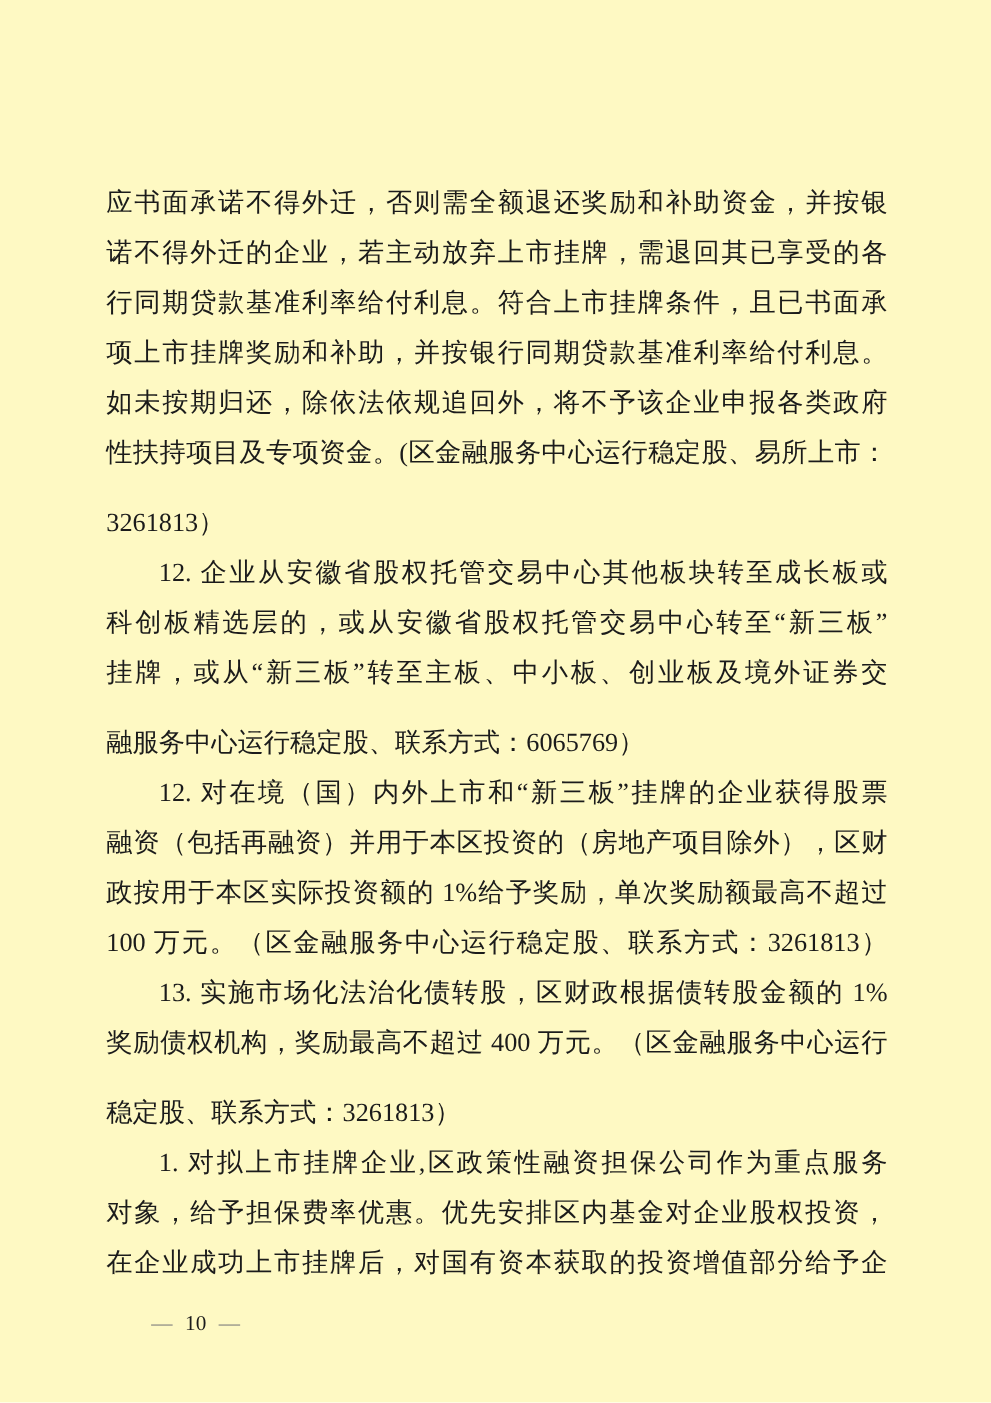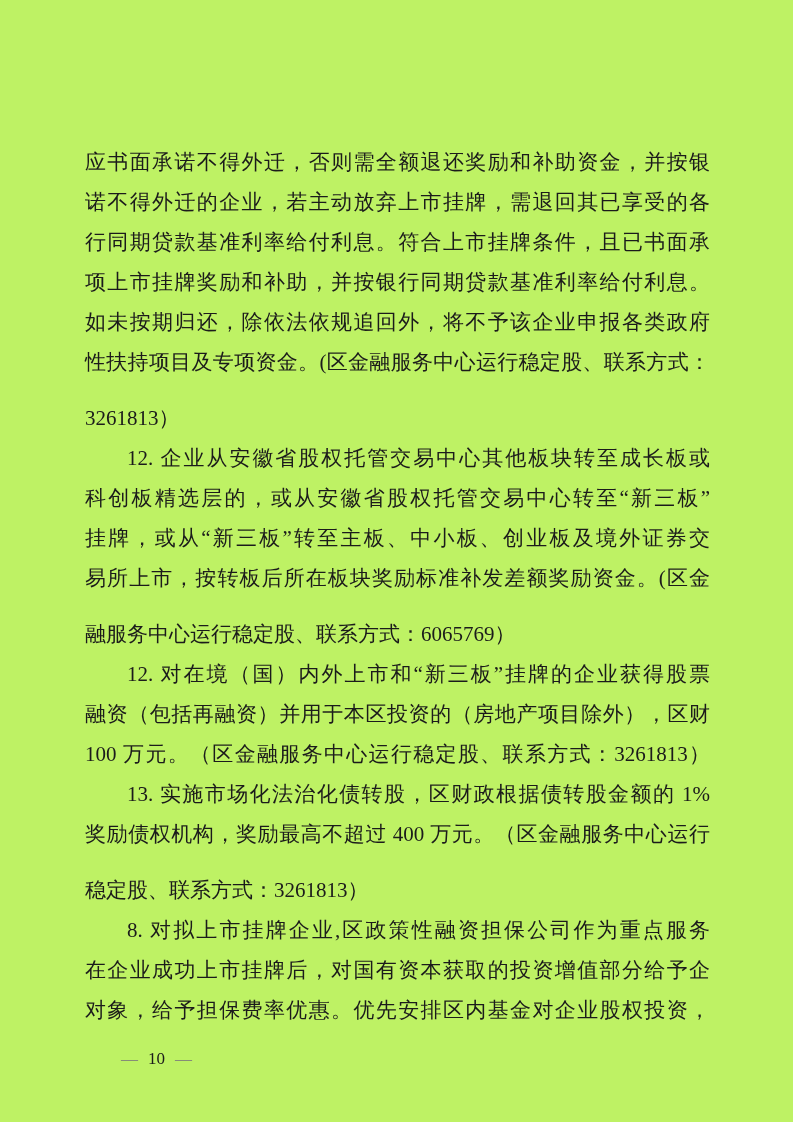--- a/index.html
+++ b/index.html
@@ -4,21 +4,21 @@
 <style>
   html, body {
     margin: 0;
     padding: 0;
     background: #ffffff;
   }
   .page {
     position: relative;
     width: 793px;
     height: 1122px;
-    background: #bef264;
+    background: #fef9c3;
     overflow: hidden;
     font-family: "Liberation Serif", "DejaVu Serif", serif;
   }
   .content {
     position: absolute;
     left: 85px;
     top: 142px;
     width: 625px;
   }
   .para {
@@ -72,48 +72,48 @@
 
 <div class="page">
   <div class="content">
 
     <div class="para">
       <div class="ln j">应书面承诺不得外迁，否则需全额退还奖励和补助资金，并按银</div>
       <div class="ln j">诺不得外迁的企业，若主动放弃上市挂牌，需退回其已享受的各</div>
       <div class="ln j">行同期贷款基准利率给付利息。符合上市挂牌条件，且已书面承</div>
       <div class="ln j">项上市挂牌奖励和补助，并按银行同期贷款基准利率给付利息。</div>
       <div class="ln j">如未按期归还，除依法依规追回外，将不予该企业申报各类政府</div>
-      <div class="ln j">性扶持项目及专项资金。(区金融服务中心运行稳定股、联系方式：</div>
+      <div class="ln j">性扶持项目及专项资金。(区金融服务中心运行稳定股、易所上市：</div>
       <div class="ln e">3261813）</div>
     </div>
 
     <div class="para">
       <div class="ln j ind">12. 企业从安徽省股权托管交易中心其他板块转至成长板或</div>
       <div class="ln j">科创板精选层的，或从安徽省股权托管交易中心转至“新三板”</div>
       <div class="ln j">挂牌，或从“新三板”转至主板、中小板、创业板及境外证券交</div>
-      <div class="ln j">易所上市，按转板后所在板块奖励标准补发差额奖励资金。(区金</div>
       <div class="ln e">融服务中心运行稳定股、联系方式：6065769）</div>
     </div>
 
     <div class="para">
       <div class="ln j ind">12. 对在境（国）内外上市和“新三板”挂牌的企业获得股票</div>
       <div class="ln j">融资（包括再融资）并用于本区投资的（房地产项目除外），区财</div>
+      <div class="ln j">政按用于本区实际投资额的 1%给予奖励，单次奖励额最高不超过</div>
       <div class="ln j">100 万元。（区金融服务中心运行稳定股、联系方式：3261813）</div>
     </div>
 
     <div class="para">
       <div class="ln j ind">13. 实施市场化法治化债转股，区财政根据债转股金额的 1%</div>
       <div class="ln j">奖励债权机构，奖励最高不超过 400 万元。（区金融服务中心运行</div>
       <div class="ln e">稳定股、联系方式：3261813）</div>
     </div>
 
     <div class="para">
-      <div class="ln j ind">8. 对拟上市挂牌企业,区政策性融资担保公司作为重点服务</div>
+      <div class="ln j ind">1. 对拟上市挂牌企业,区政策性融资担保公司作为重点服务</div>
+      <div class="ln j">对象，给予担保费率优惠。优先安排区内基金对企业股权投资，</div>
       <div class="ln j">在企业成功上市挂牌后，对国有资本获取的投资增值部分给予企</div>
-      <div class="ln j">对象，给予担保费率优惠。优先安排区内基金对企业股权投资，</div>
     </div>
 
   </div>
 
   <div class="footer">
     <span class="dash">—</span><span class="num">10</span><span class="dash">—</span>
   </div>
 </div>
 
 </body></html>

